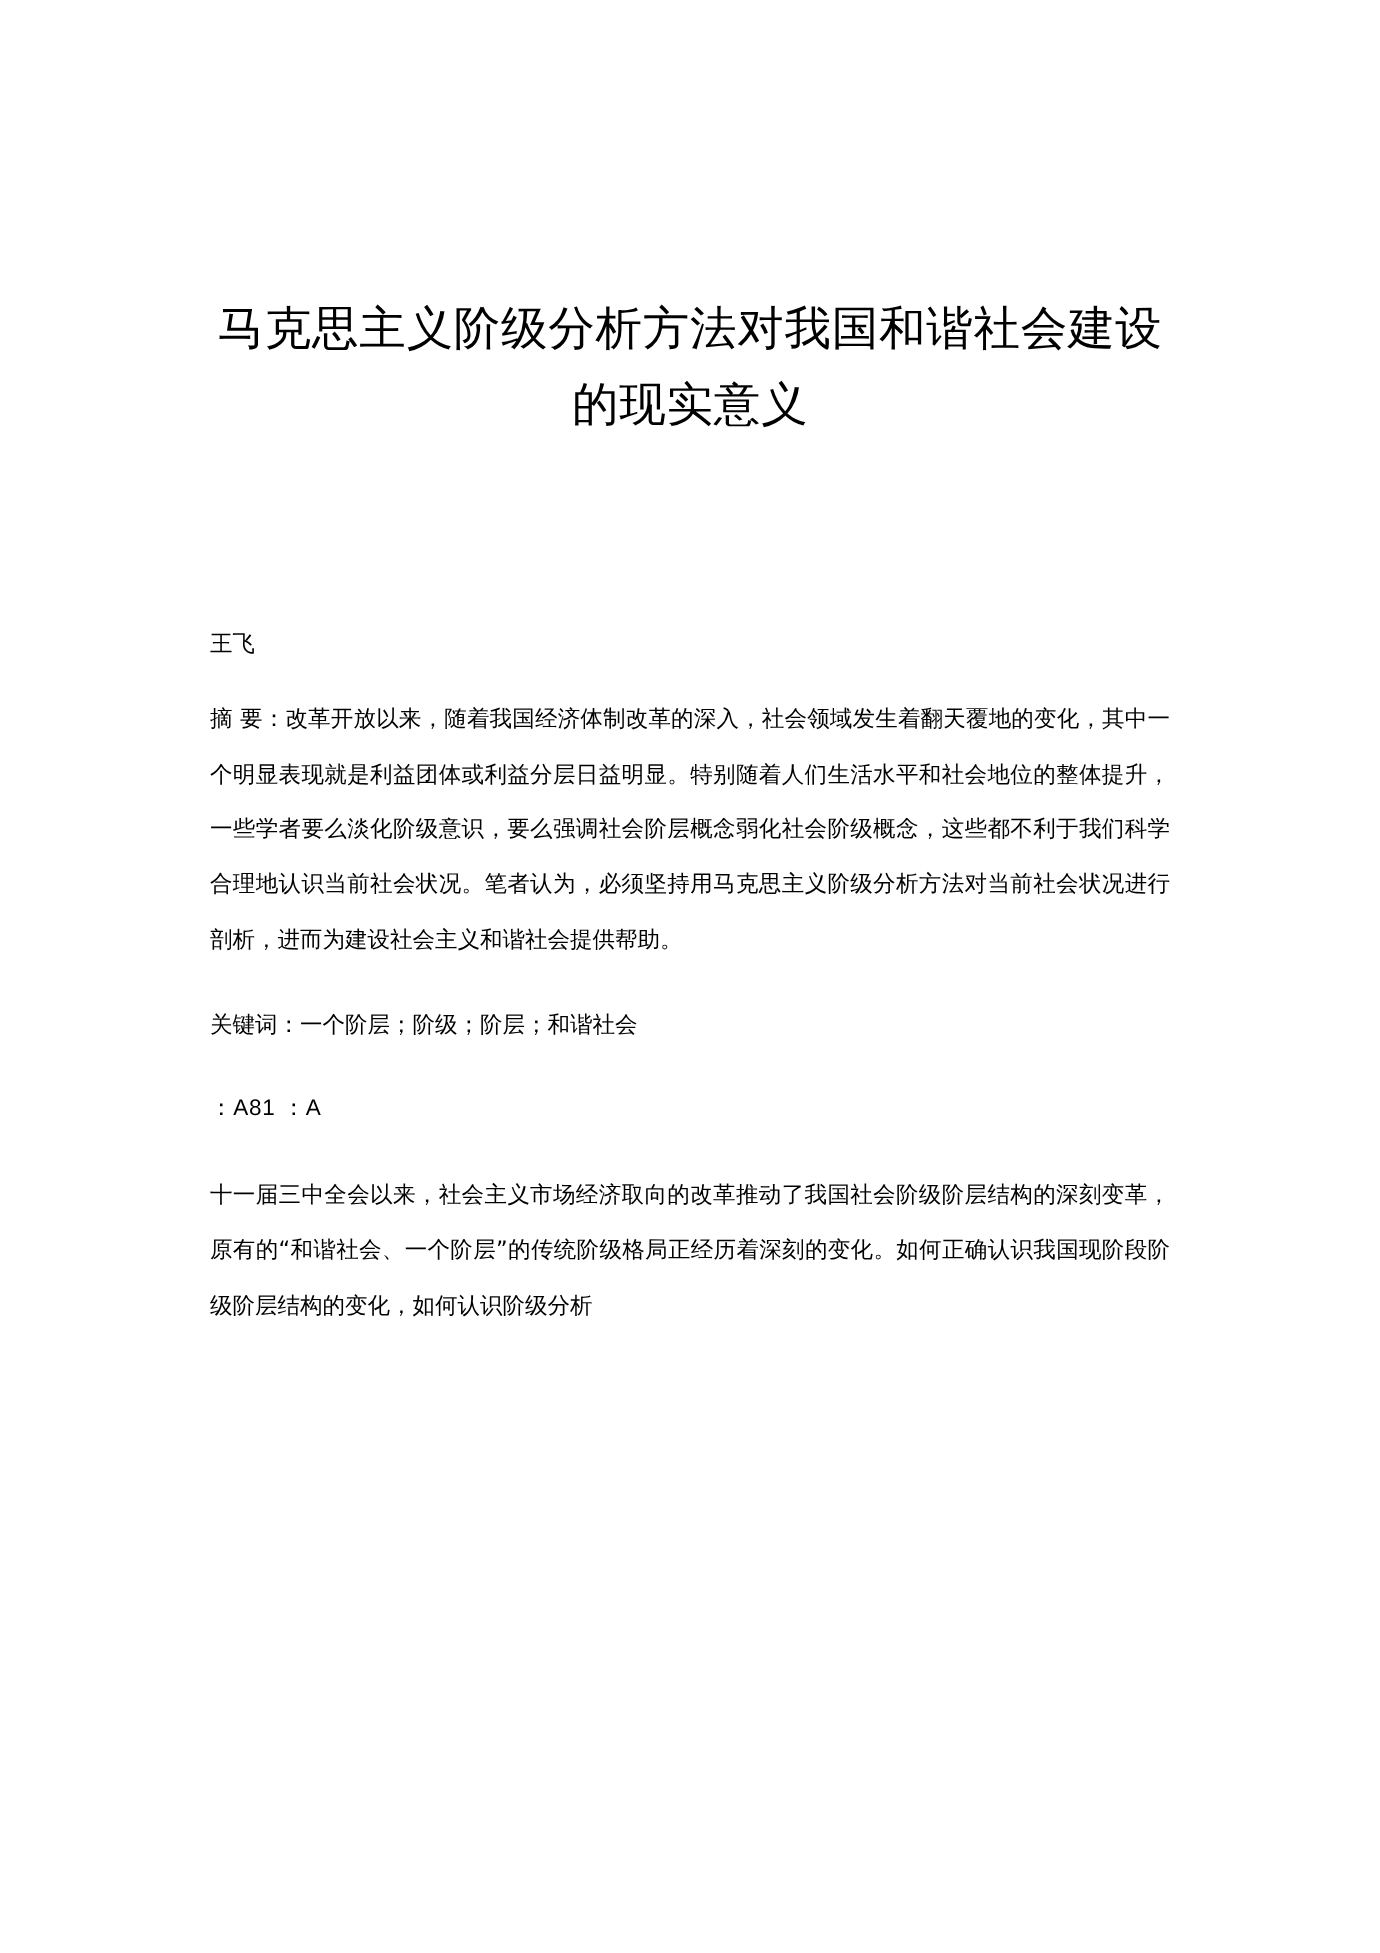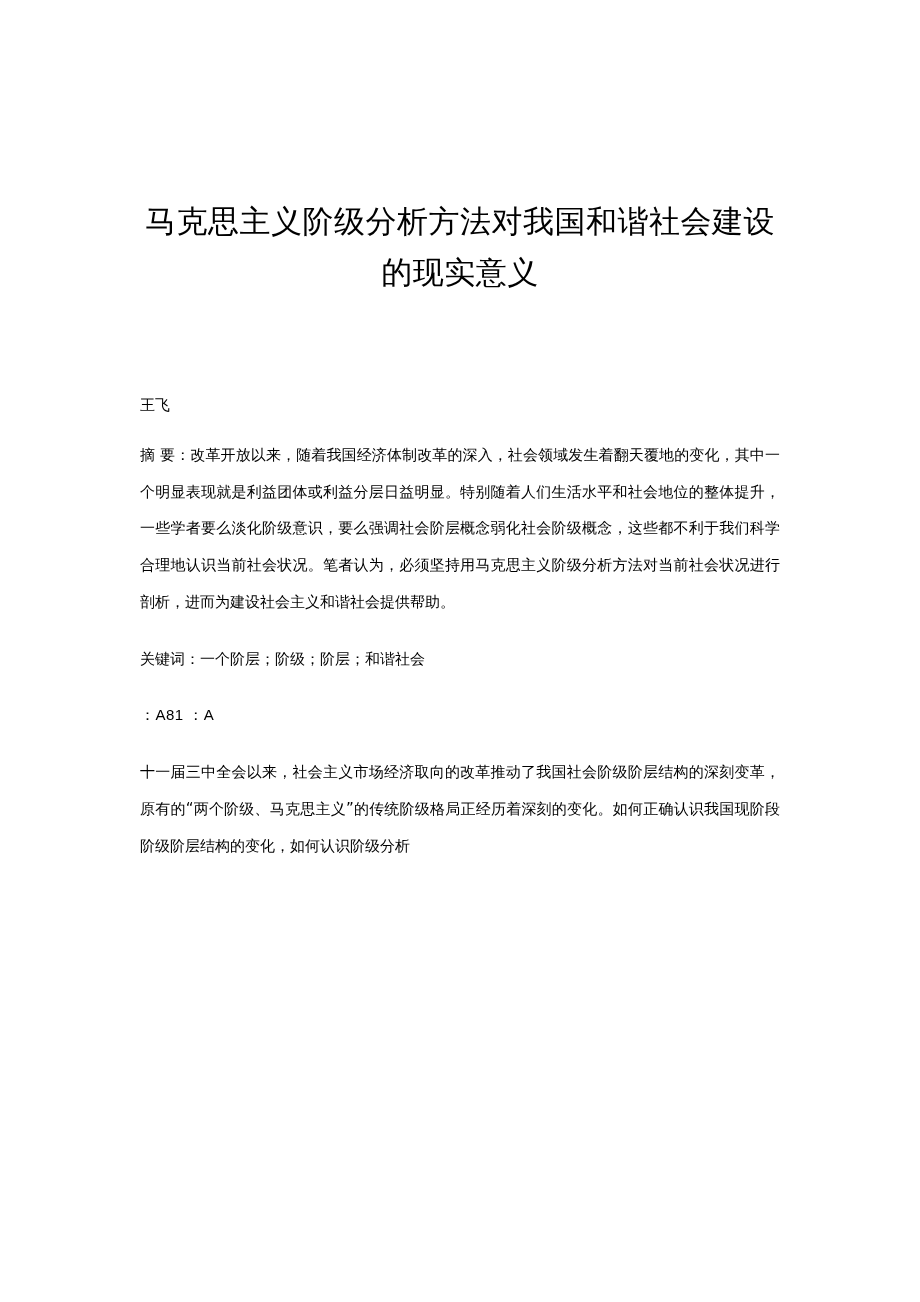--- a/index.html
+++ b/index.html
@@ -23,24 +23,24 @@
   .title-block {
     padding-top: 196px;
   }
   .doc-title {
     font-size: 31px;
     line-height: 1.66;
     text-align: center;
     letter-spacing: 0.5px;
     font-weight: normal;
     margin: 0;
-    font-family: Liberation Serif, serif;
+    font-family: Liberation Mono, monospace;
   }
   .author {
-    margin-top: 94px;
+    margin-top: 118px;
     font-size: 15px;
     line-height: 1.6;
     font-family: "DejaVu Sans", sans-serif;
   }
   .para {
     margin-top: 20px;
     font-size: 15px;
     line-height: 2.45;
     text-align: justify;
     text-justify: inter-ideograph;
@@ -61,15 +61,15 @@
   </div>
 
   <div class="author">王飞</div>
 
   <div class="para">摘 要：改革开放以来，随着我国经济体制改革的深入，社会领域发生着翻天覆地的变化，其中一个明显表现就是利益团体或利益分层日益明显。特别随着人们生活水平和社会地位的整体提升，一些学者要么淡化阶级意识，要么强调社会阶层概念弱化社会阶级概念，这些都不利于我们科学合理地认识当前社会状况。笔者认为，必须坚持用马克思主义阶级分析方法对当前社会状况进行剖析，进而为建设社会主义和谐社会提供帮助。</div>
 
   <div class="para">关键词：一个阶层；阶级；阶层；和谐社会</div>
 
   <div class="para mono">：A81 ：A</div>
 
-  <div class="para">十一届三中全会以来，社会主义市场经济取向的改革推动了我国社会阶级阶层结构的深刻变革，原有的“两个阶级、马克思主义”的传统阶级格局正经历着深刻的变化。如何正确认识我国现阶段阶级阶层结构的变化，如何认识阶级分析</div>
+  <div class="para">十一届三中全会以来，社会主义市场经济取向的改革推动了我国社会阶级阶层结构的深刻变革，原有的“和谐社会、一个阶层”的传统阶级格局正经历着深刻的变化。如何正确认识我国现阶段阶级阶层结构的变化，如何认识阶级分析</div>
 
 </div>
 
 </body></html>

